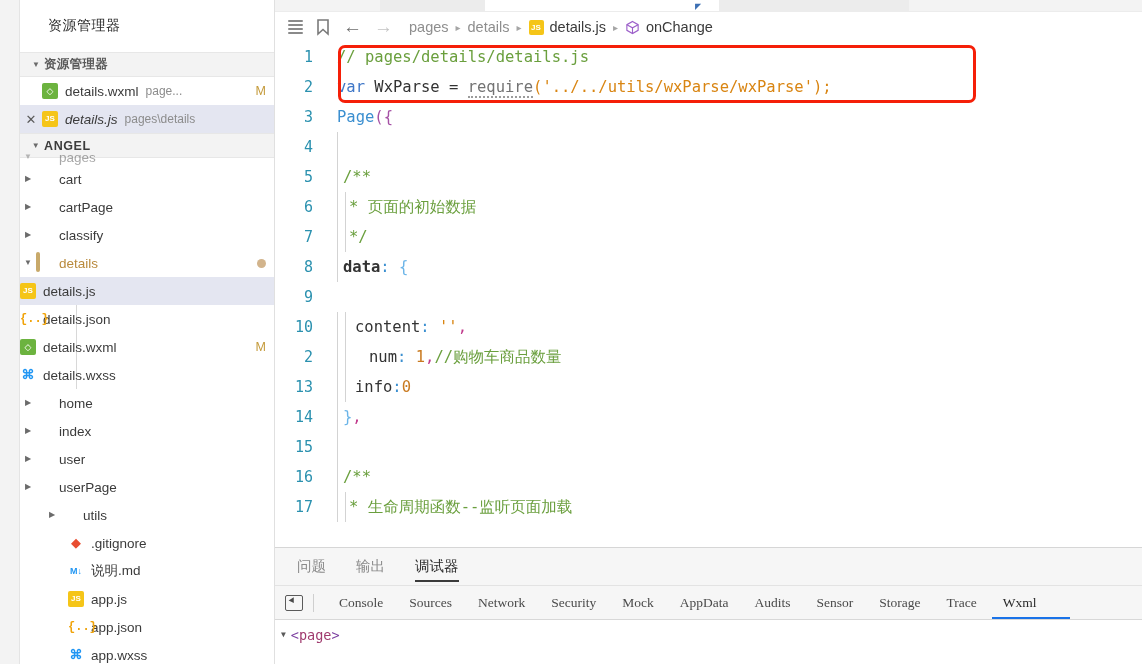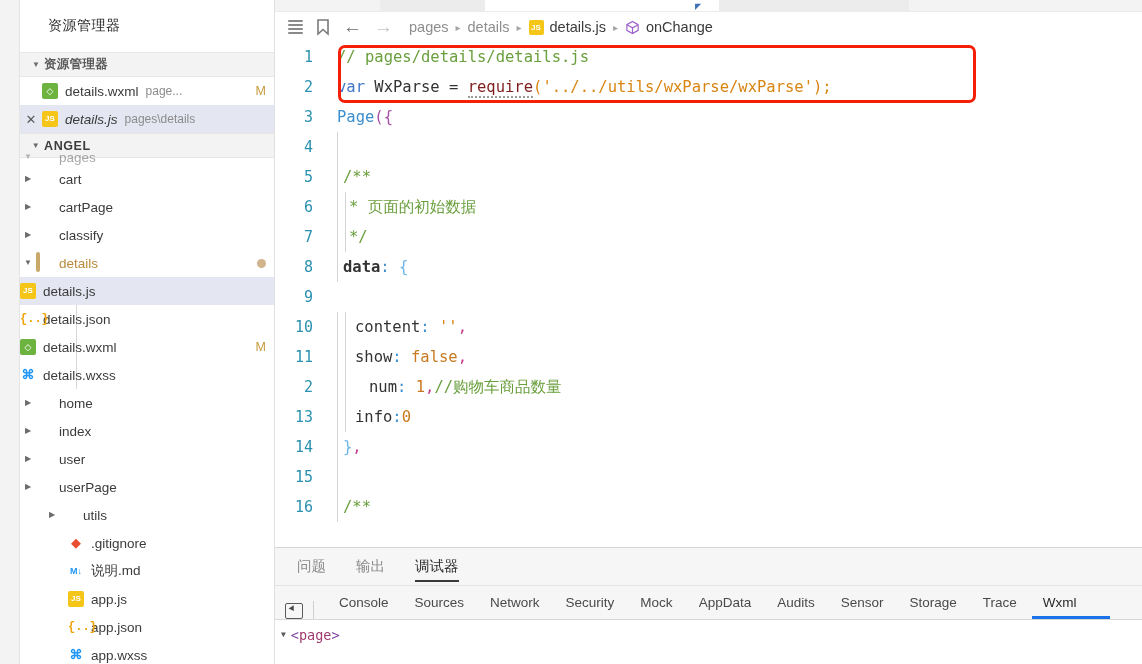--- a/index.html
+++ b/index.html
@@ -271,21 +271,21 @@
     display: inline-block;
     border-left: 1px solid #d3d3d3;
     height: 30px;
     vertical-align: middle;
     margin-right: -1px;
   }
 
   .tok-comment { color: #6a9f3d; }
   .tok-keyword { color: #4078c8; }
   .tok-ident   { color: #333333; }
-  .tok-func    { color: #7f1d1d; }
+  .tok-func    { color: #737373; }
   .tok-string  { color: #d98512; }
   .tok-punct   { color: #333333; }
   .tok-brace   { color: #a550a5; }
   .tok-brace-b { color: #6cb5e8; }
   .tok-prop    { color: #333333; }
   .tok-colon   { color: #3b8fd0; }
   .tok-num     { color: #c97a20; }
   .tok-bool    { color: #c97a20; }
   .tok-comma   { color: #c0398b; }
   .tok-bracket { color: #4a9a4a; }
@@ -332,25 +332,26 @@
   }
   .panel-tab.active { color: #2b2b2b; }
   .panel-tab.active:after {
     content: "";
     position: absolute; left: 0; right: 0; bottom: 4px;
     height: 1.6px; background: #3b3b3b;
   }
 
   .devtools-bar {
     height: 34px; flex: 0 0 34px;
-    display: flex; align-items: flex-end;
+    display: flex; align-items: center;
     background: #f6f6f6;
     border-bottom: 1px solid #d8d8d8;
     padding-left: 10px;
     overflow: hidden;
+    font-family: Liberation Serif, serif;
   }
   .inspect-ic {
     width: 18px; height: 16px;
     border: 1.5px solid #5a5a5a;
     border-radius: 2px;
     position: relative;
     margin-right: 10px;
     flex: 0 0 18px;
   }
   .inspect-ic:after {
@@ -623,24 +624,20 @@
 
       <div class="code-line">
         <span class="lineno">9</span>
       </div>
 
       <div class="code-line">
         <span class="lineno">10</span>
         <span class="codetext"><span class="ig"></span><span class="ig" style="margin-left:8px;"></span><span class="tok-prop" style="padding-left:10px;">content</span><span class="tok-colon">:</span> <span class="tok-string">''</span><span class="tok-comma">,</span></span>
       </div>
 
-      <div class="code-line">
-        <span class="lineno">11</span>
-        <span class="codetext"><span class="ig"></span><span class="ig" style="margin-left:8px;"></span><span class="tok-prop" style="padding-left:10px;">show</span><span class="tok-colon">:</span> <span class="tok-bool">false</span><span class="tok-comma">,</span></span>
-      </div>
 
       <div class="code-line">
         <span class="lineno">2</span>
         <span class="codetext"><span class="ig"></span><span class="ig" style="margin-left:8px;"></span><span class="tok-prop" style="padding-left:24px;">num</span><span class="tok-colon">:</span> <span class="tok-num">1</span><span class="tok-comma">,</span><span class="tok-comment">//购物车商品数量</span></span>
       </div>
 
       <div class="code-line">
         <span class="lineno">13</span>
         <span class="codetext"><span class="ig"></span><span class="ig" style="margin-left:8px;"></span><span class="tok-prop" style="padding-left:10px;">info</span><span class="tok-colon">:</span><span class="tok-num">0</span></span>
       </div>
@@ -653,20 +650,24 @@
       <div class="code-line">
         <span class="lineno">15</span>
         <span class="codetext"><span class="ig"></span></span>
       </div>
 
       <div class="code-line">
         <span class="lineno">16</span>
         <span class="codetext"><span class="ig"></span><span class="tok-comment" style="padding-left:6px;">/**</span></span>
       </div>
 
+      <div class="code-line">
+        <span class="lineno">17</span>
+        <span class="codetext"><span class="ig"></span><span class="ig" style="margin-left:8px;"></span><span class="tok-comment" style="padding-left:4px;">* 生命周期函数--监听页面加载</span></span>
+      </div>
 
     </div>
 
     <div class="panel">
 
       <div class="panel-tabs">
         <span class="panel-tab">问题</span>
         <span class="panel-tab">输出</span>
         <span class="panel-tab active">调试器</span>
       </div>

